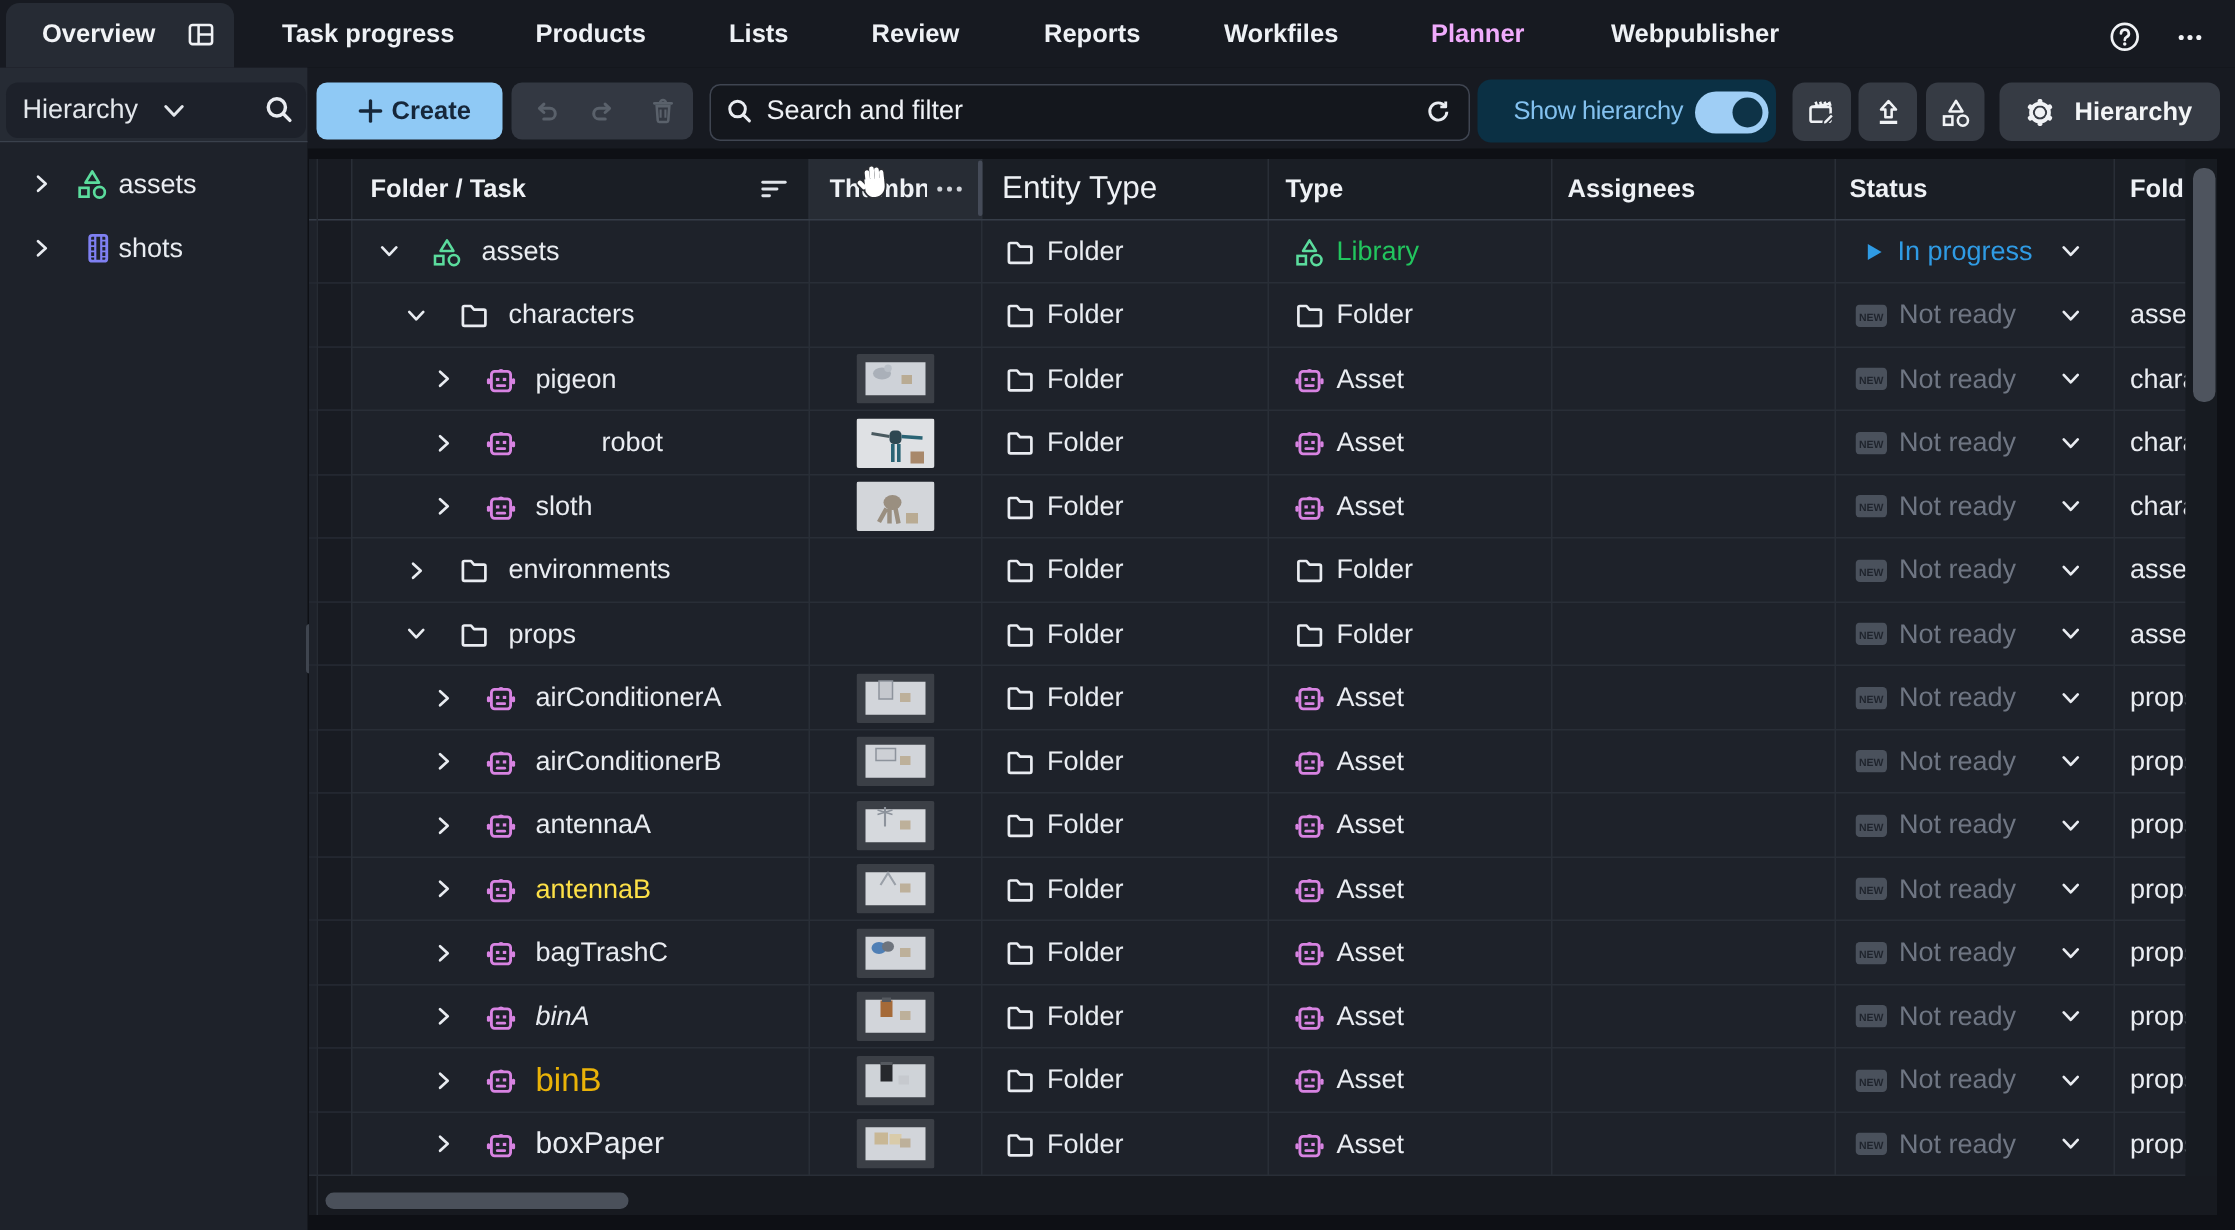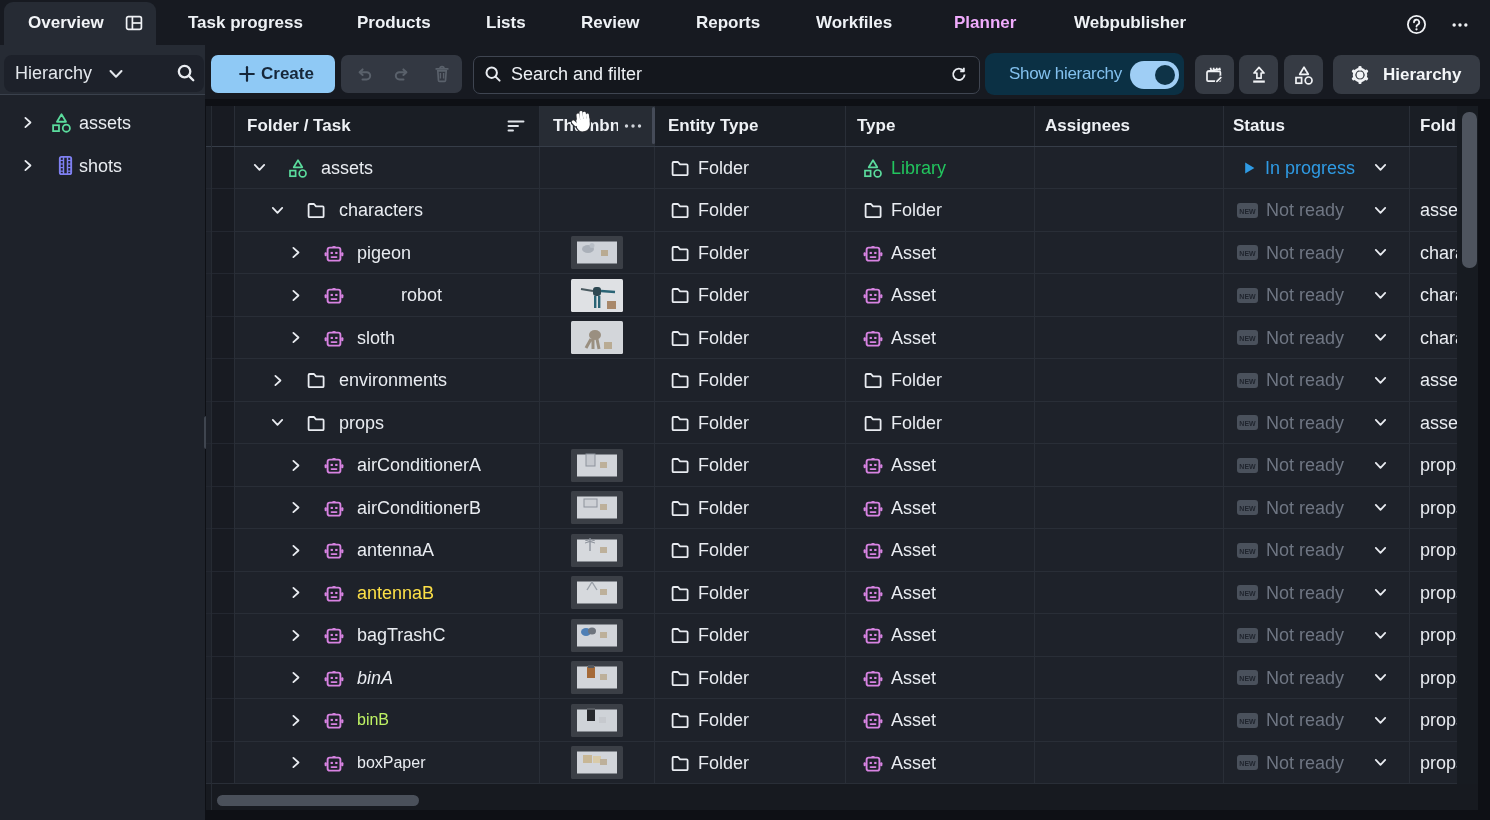--- a/index.html
+++ b/index.html
@@ -193,21 +193,21 @@
       <line x1="2.5" y1="14.5" x2="7" y2="14.5" stroke="#dfe3e9" stroke-width="1.9" stroke-linecap="round"></line>
     </svg>
 <div class="abs" style="left:553px;top:106px;width:65px;height:40px;overflow:hidden;">
       <div class="txt" style="position:absolute;top:20px;transform:translateY(-50%);font-size:17px;color:#eef1f5;font-weight:700;">Thumbnail</div>
     </div>
 <svg class="abs" style="left:622px;top:116px" width="22" height="20" viewBox="0 0 20 20">
       <circle cx="3.5" cy="10" r="1.7" fill="#cfd3d9"></circle>
       <circle cx="10" cy="10" r="1.7" fill="#cfd3d9"></circle>
       <circle cx="16.5" cy="10" r="1.7" fill="#cfd3d9"></circle>
     </svg>
-<div class="abs txt" style="left:668px;top:126px;transform:translateY(-50%);font-size:17px;color:#eef1f5;font-weight:700;letter-spacing:0;text-align:right;">Entity Type</div>
+<div class="abs txt" style="left:668px;top:126px;transform:translateY(-50%);font-size:21px;color:#eef1f5;font-weight:400;letter-spacing:0;text-align:right;">Entity Type</div>
 <div class="abs txt" style="left:857px;top:126px;transform:translateY(-50%);font-size:17px;color:#eef1f5;font-weight:700;letter-spacing:0;">Type</div>
 <div class="abs txt" style="left:1045px;top:126px;transform:translateY(-50%);font-size:17px;color:#eef1f5;font-weight:700;letter-spacing:0;">Assignees</div>
 <div class="abs txt" style="left:1233px;top:126px;transform:translateY(-50%);font-size:17px;color:#eef1f5;font-weight:700;letter-spacing:0;">Status</div>
 <div class="abs" style="left:1420px;top:106px;width:36px;height:40px;overflow:hidden;">
       <div class="txt" style="position:absolute;top:20px;transform:translateY(-50%);font-size:17px;color:#eef1f5;font-weight:700;">Folders</div>
     </div>
 <svg class="abs" style="left:571px;top:107px" width="23" height="27" viewBox="0 0 20 23">
       <g transform="rotate(-6 10 12)">
         <g fill="#2b2e34" stroke="#2b2e34" stroke-width="2.2" stroke-linejoin="round">
           <rect x="5.3" y="5.0" width="2.7" height="7.5" rx="1.35"></rect>
@@ -741,21 +741,21 @@
     </svg>
 <svg class="abs" style="left:324px;top:710.25px" width="20" height="20" viewBox="0 0 20 20">
       <path d="M8.6 4.6 a1.6 1.6 0 0 1 2.8 0" fill="none" stroke="#d883e2" stroke-width="1.7"></path>
       <rect x="3.6" y="4.6" width="12.8" height="13" rx="2.2" fill="none" stroke="#d883e2" stroke-width="1.9"></rect>
       <rect x="0.6" y="9.2" width="2.2" height="4" rx="1" fill="#d883e2"></rect>
       <rect x="17.2" y="9.2" width="2.2" height="4" rx="1" fill="#d883e2"></rect>
       <rect x="6.6" y="8.9" width="2.3" height="2.1" fill="#d883e2"></rect>
       <rect x="11.2" y="8.9" width="2.3" height="2.1" fill="#d883e2"></rect>
       <rect x="6.6" y="13.2" width="6.8" height="1.8" rx="0.9" fill="#d883e2"></rect>
     </svg>
-<div class="abs txt" style="left:357px;top:720.25px;transform:translateY(-50%);font-size:16px;color:#bef264;font-weight:400;letter-spacing:0;">binB</div>
+<div class="abs txt" style="left:357px;top:720.25px;transform:translateY(-50%);font-size:22px;color:#eab308;font-weight:400;letter-spacing:0;">binB</div>
 <svg class="abs" style="left:570.5px;top:703.5px" width="52" height="33" viewBox="0 0 52 33">
       <rect x="0" y="0" width="52" height="33" rx="1.5" fill="#3b3f46"></rect>
       <rect x="6" y="5.5" width="40" height="22" fill="#cfd3d8"></rect>
       <rect x="16" y="5" width="8" height="12" fill="#26282c"></rect>
       <rect x="16" y="4" width="8" height="2" fill="#55595f"></rect>
       <rect x="28" y="13" width="7" height="6" fill="#c6c9ce"></rect>
     </svg>
 <svg class="abs" style="left:670px;top:710.25px" width="20" height="20" viewBox="0 0 20 20">
       <path d="M2.6 16.2 V5 a1 1 0 0 1 1-1 h4.4 l2 2.4 h6.6 a1 1 0 0 1 1 1 v8.8 a1 1 0 0 1 -1 1 h-13 a1 1 0 0 1 -1-1 z" fill="none" stroke="#e9ecf1" stroke-width="1.8" stroke-linejoin="round"></path>
     </svg>
@@ -786,21 +786,21 @@
     </svg>
 <svg class="abs" style="left:324px;top:752.75px" width="20" height="20" viewBox="0 0 20 20">
       <path d="M8.6 4.6 a1.6 1.6 0 0 1 2.8 0" fill="none" stroke="#d883e2" stroke-width="1.7"></path>
       <rect x="3.6" y="4.6" width="12.8" height="13" rx="2.2" fill="none" stroke="#d883e2" stroke-width="1.9"></rect>
       <rect x="0.6" y="9.2" width="2.2" height="4" rx="1" fill="#d883e2"></rect>
       <rect x="17.2" y="9.2" width="2.2" height="4" rx="1" fill="#d883e2"></rect>
       <rect x="6.6" y="8.9" width="2.3" height="2.1" fill="#d883e2"></rect>
       <rect x="11.2" y="8.9" width="2.3" height="2.1" fill="#d883e2"></rect>
       <rect x="6.6" y="13.2" width="6.8" height="1.8" rx="0.9" fill="#d883e2"></rect>
     </svg>
-<div class="abs txt" style="left:357px;top:762.75px;transform:translateY(-50%);font-size:16px;color:#e9ecf1;font-weight:400;letter-spacing:0;">boxPaper</div>
+<div class="abs txt" style="left:357px;top:762.75px;transform:translateY(-50%);font-size:20px;color:#e9ecf1;font-weight:400;letter-spacing:0;">boxPaper</div>
 <svg class="abs" style="left:570.5px;top:746.0px" width="52" height="33" viewBox="0 0 52 33">
       <rect x="0" y="0" width="52" height="33" rx="1.5" fill="#3b3f46"></rect>
       <rect x="6" y="5.5" width="40" height="22" fill="#d2d5da"></rect>
       <rect x="12" y="9" width="9" height="8" fill="#c8b795"></rect>
       <rect x="22" y="10" width="8" height="7" fill="#d9cba9"></rect>
       <rect x="29" y="13" width="7" height="6" fill="#bdb09a"></rect>
     </svg>
 <svg class="abs" style="left:670px;top:752.75px" width="20" height="20" viewBox="0 0 20 20">
       <path d="M2.6 16.2 V5 a1 1 0 0 1 1-1 h4.4 l2 2.4 h6.6 a1 1 0 0 1 1 1 v8.8 a1 1 0 0 1 -1 1 h-13 a1 1 0 0 1 -1-1 z" fill="none" stroke="#e9ecf1" stroke-width="1.8" stroke-linejoin="round"></path>
     </svg>

